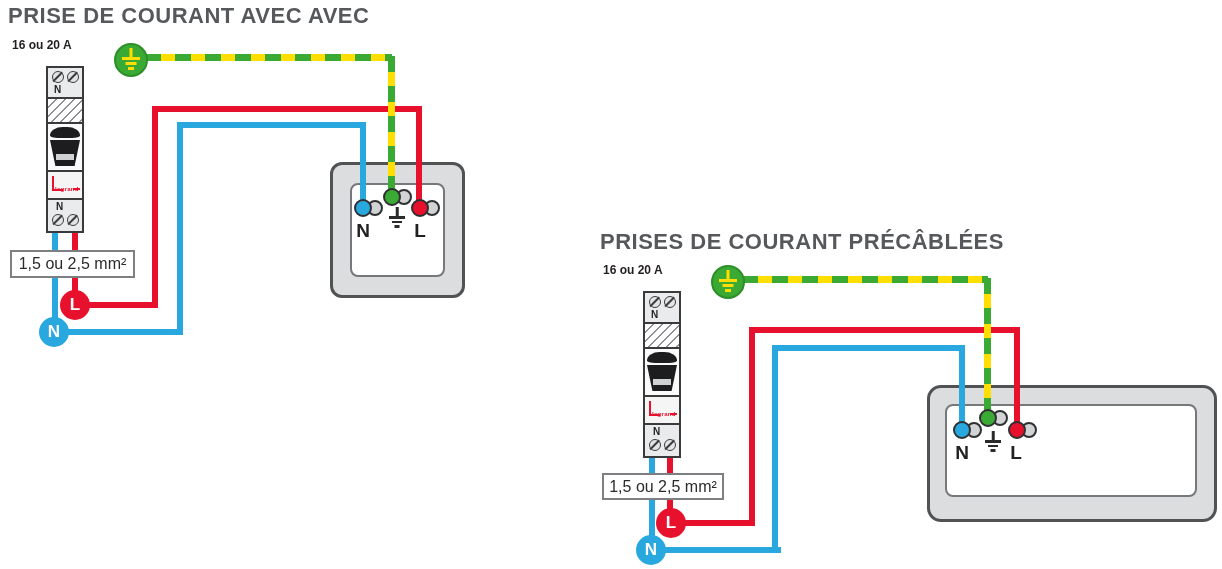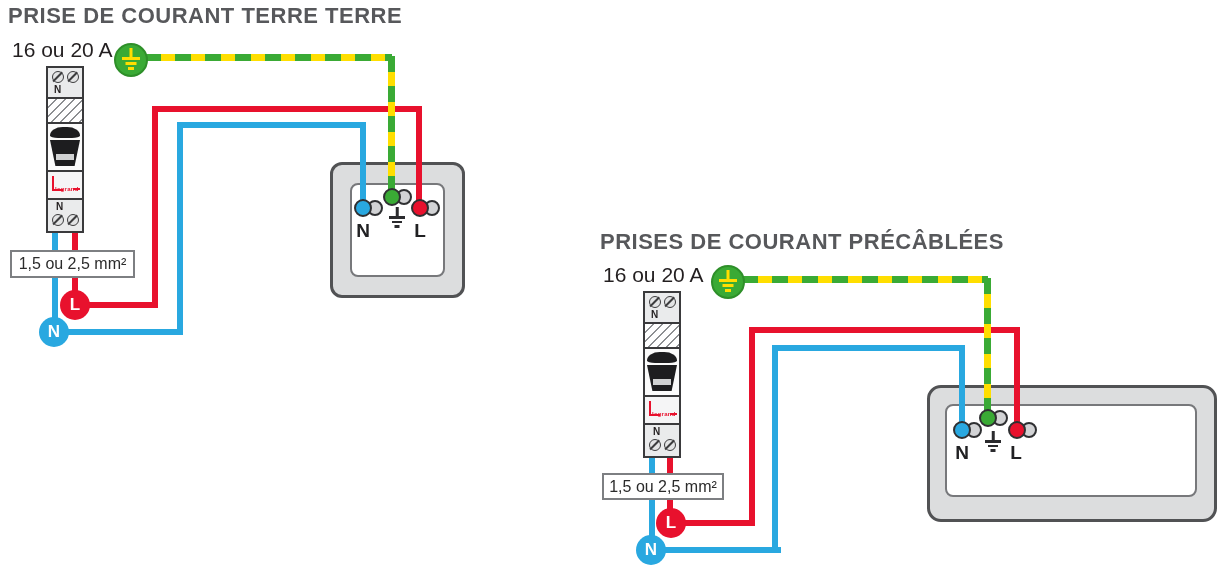--- a/index.html
+++ b/index.html
@@ -1,21 +1,21 @@
 <!DOCTYPE html>
 <html style="--title-gray: #57585b; --text-dark: #231f20; --wire-red: #e8112d; --wire-blue: #29a8e0; --earth-green: #3aaa35; --earth-green-dark: #2e8f29; --earth-yellow: #ffde00; --line-dark: #3a3a3c; --socket-fill: #dcddde; --socket-border: #515254; --terminal-gray: #d2d3d5; --breaker-fill: #eaebec; --box-border: #7d7f82;"><head>
 <meta charset="utf-8">
 <style>
   html,body{margin:0;padding:0;background:#fff;}
   .page{position:relative;width:1222px;height:569px;overflow:hidden;background:#fff;
         font-family:"Liberation Sans",sans-serif;}
 
   .title{position:absolute;margin:0;font-size:22px;font-weight:bold;letter-spacing:.5px;
          color:var(--title-gray,#57585b);white-space:nowrap;z-index:1;}
-  .rating{position:absolute;font-size:21px;font-weight:normal;color:var(--text-dark,#231f20);
+  .rating{position:absolute;font-size:12px;font-weight:bold;color:var(--text-dark,#231f20);
           white-space:nowrap;z-index:1;}
 
   
   .wire{position:absolute;z-index:2;}
   .wire.red{background:var(--wire-red,#e8112d);}
   .wire.blue{background:var(--wire-blue,#29a8e0);}
   .wire.earth-h{z-index:3;background-color:var(--earth-yellow,#ffde00);
     background-image:repeating-linear-gradient(90deg,var(--earth-green,#3aaa35) 0 16px,transparent 16px 30px);}
   .wire.earth-v{z-index:3;background-color:var(--earth-yellow,#ffde00);
     background-image:repeating-linear-gradient(180deg,var(--earth-green,#3aaa35) 0 16px,transparent 16px 30px);}
@@ -84,21 +84,21 @@
   .gnd.yellow .b1{width:18px;height:3px;top:9px;}
   .gnd.yellow .b2{width:11px;height:3px;top:14px;}
   .gnd.yellow .b3{width:6px;height:3px;top:19px;}
 </style>
 </head>
 <body>
 
 <div class="page">
 
   <section>
-    <h1 class="title" style="left:8px;top:3px">PRISE DE COURANT TERRE TERRE</h1>
+    <h1 class="title" style="left:8px;top:3px">PRISE DE COURANT AVEC AVEC</h1>
     <div class="rating" style="left:12px;top:38px">16 ou 20 A</div>
 
     <div class="breaker" style="left:46px;top:66px">
       <div class="bk-sec bk-screws">
         <span class="screw" style="left:4px;top:3px"></span>
         <span class="screw" style="left:19px;top:3px"></span>
         <span class="bk-n" style="left:6px;top:17px">N</span>
       </div>
       <div class="bk-sec bk-hatch"></div>
       <div class="bk-sec bk-lever">

